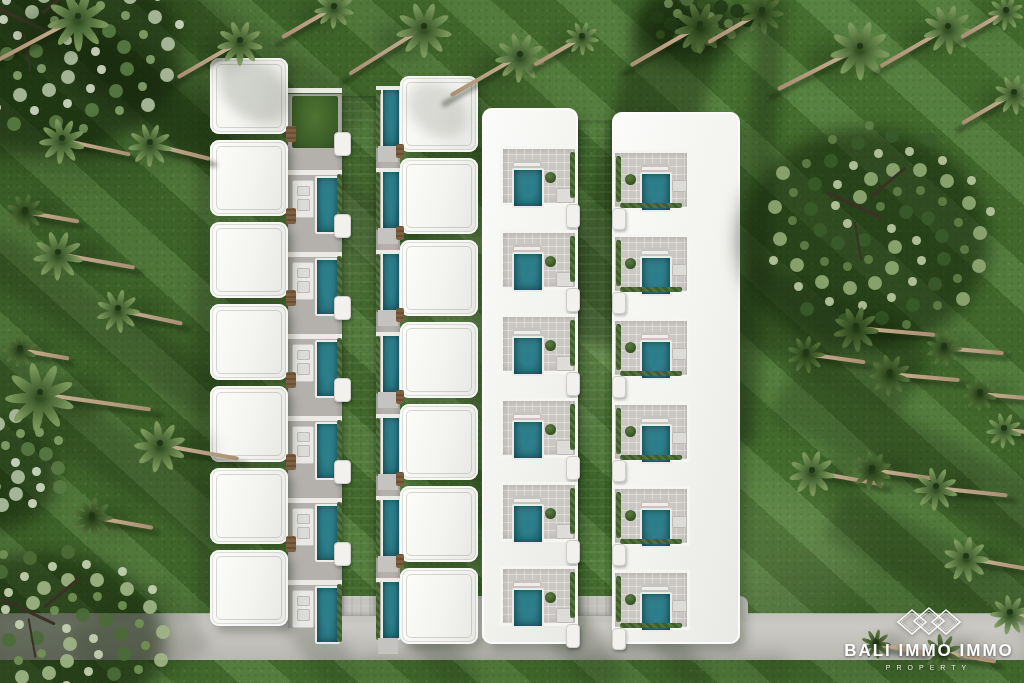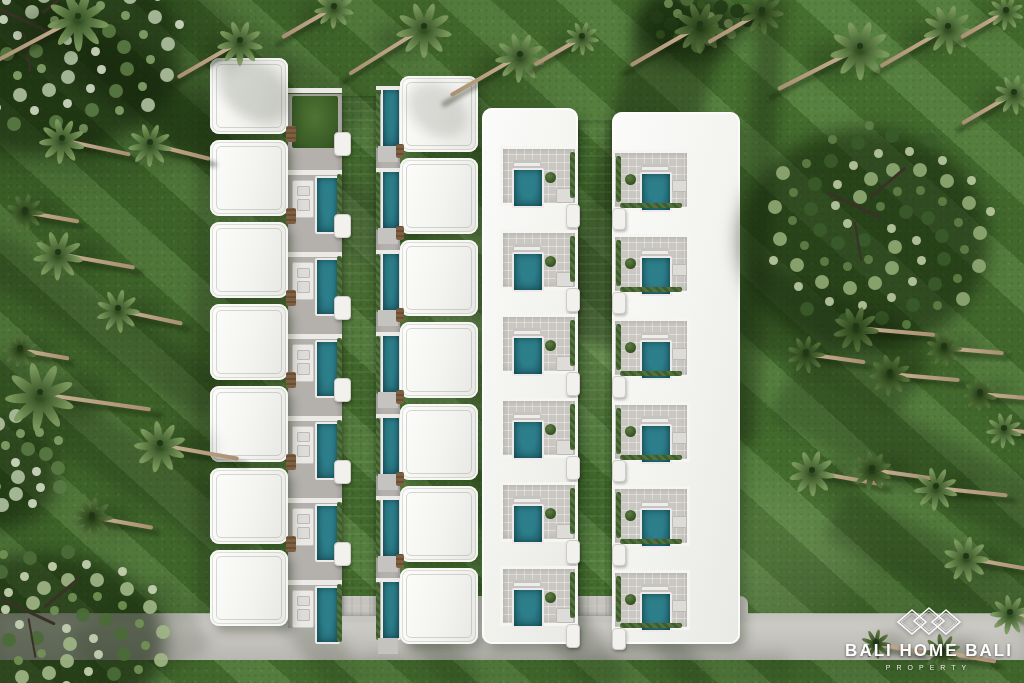--- a/index.html
+++ b/index.html
@@ -1066,16 +1066,16 @@
         <path d="M22 5 L36 17 L22 29 L8 17 Z"></path>
         <path d="M39 3 L54 16 L39 29 L24 16 Z"></path>
         <path d="M56 5 L70 17 L56 29 L42 17 Z"></path>
       </g>
       <g fill="none" stroke="#ffffff" stroke-width="0.7" opacity="0.8">
         <path d="M22 8 L33 17 L22 26 L11 17 Z"></path>
         <path d="M39 6 L51 16 L39 26 L27 16 Z"></path>
         <path d="M56 8 L67 17 L56 26 L45 17 Z"></path>
       </g>
     </svg>
-    <div class="wm-title">BALI HOME BALI</div>
+    <div class="wm-title">BALI IMMO IMMO</div>
     <div class="wm-sub">PROPERTY</div>
   </div>
 </div>
 
 </body></html>

